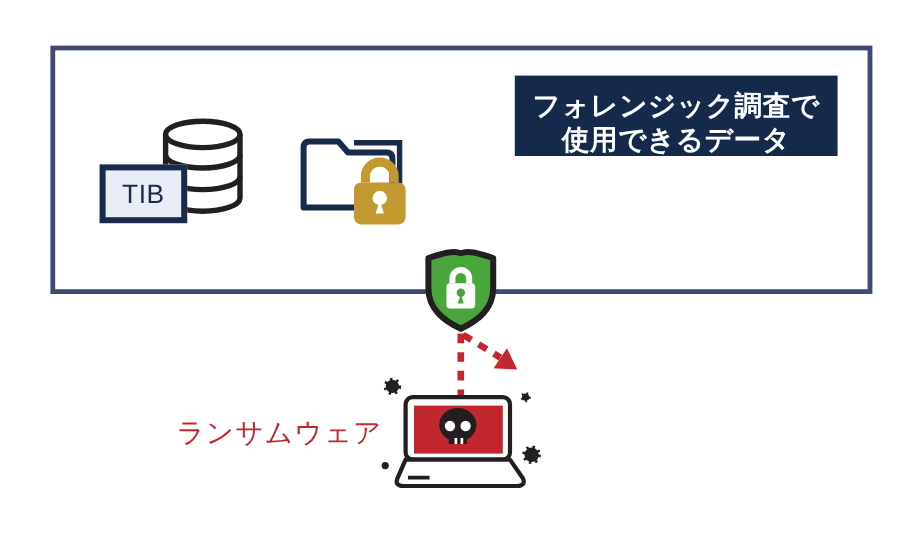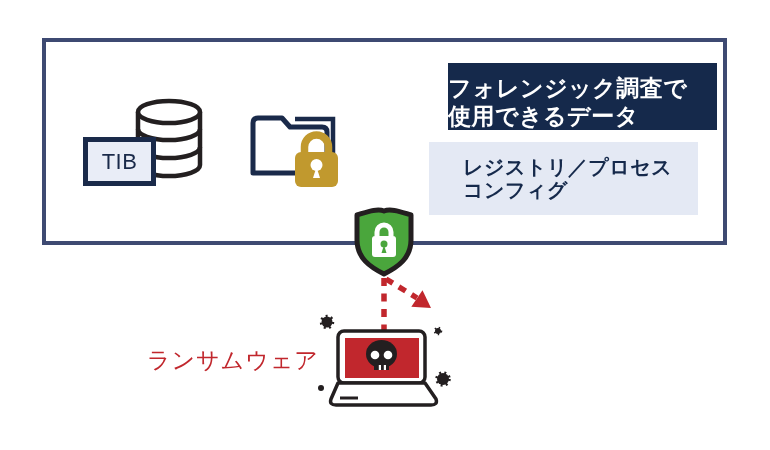--- a/index.html
+++ b/index.html
@@ -12,22 +12,22 @@
     left:42px;top:38px;width:685px;height:207px;
     border:4px solid #3e4a72;box-sizing:border-box;background:transparent;
   }
   .tib-badge{
     left:83px;top:137px;width:73px;height:49px;box-sizing:border-box;
     background:#e9edf7;border:5px solid #1a2a4a;
     display:flex;align-items:center;justify-content:center;
     color:#1a2a4a;font-size:22px;font-weight:500;letter-spacing:0.5px;
   }
   .panel-header{
-    left:448px;top:63px;width:269px;height:67px;box-sizing:border-box;
-    background:#15294b;color:#ffffff;text-align:left;
+    left:429px;top:63px;width:269px;height:67px;box-sizing:border-box;
+    background:#15294b;color:#ffffff;text-align:center;
     font-size:23px;font-weight:bold;line-height:28px;padding-top:11px;
     letter-spacing:0.5px;
   }
   .panel-body{
     left:429px;top:142px;width:269px;height:73px;box-sizing:border-box;
     background:#e4e9f4;color:#15294b;
     font-size:20px;font-weight:bold;line-height:23px;
     padding:14px 0 0 34px;letter-spacing:0.5px;
   }
   .ransom-label{
@@ -61,24 +61,20 @@
       <rect x="45" y="41" width="43" height="35" rx="6" fill="#c1992e"></rect>
       <circle cx="66.5" cy="54" r="6" fill="#ffffff"></circle>
       <path d="M66.5 56 l-3.5 11 h7 Z" fill="#ffffff"></path>
     </g>
   </svg>
 
   <div class="abs panel-header">
     <div>フォレンジック調査で</div>
     <div>使用できるデータ</div>
   </div>
-  <div class="abs panel-body">
-    <div>レジストリ／プロセス</div>
-    <div>コンフィグ</div>
-  </div>
 
   <svg class="abs" style="left:351px;top:204px;" width="66" height="76" viewBox="0 0 66 76">
     <path d="M33 7 C40 4 50 8 60 11 L60 36 C60 54 47 63 33 70 C19 63 6 54 6 36 L6 11 C16 8 26 4 33 7 Z" fill="#4aa63c" stroke="#231f20" stroke-width="5" stroke-linejoin="round"></path>
     <g>
       <path d="M26 32 v-4 a7 7 0 0 1 14 0 v4" fill="none" stroke="#ffffff" stroke-width="5"></path>
       <rect x="21" y="32" width="24" height="21" rx="3" fill="#ffffff"></rect>
       <circle cx="33" cy="40" r="3.5" fill="#4aa63c"></circle>
       <path d="M33 41 l-2.5 8 h5 Z" fill="#4aa63c"></path>
     </g>
   </svg>

